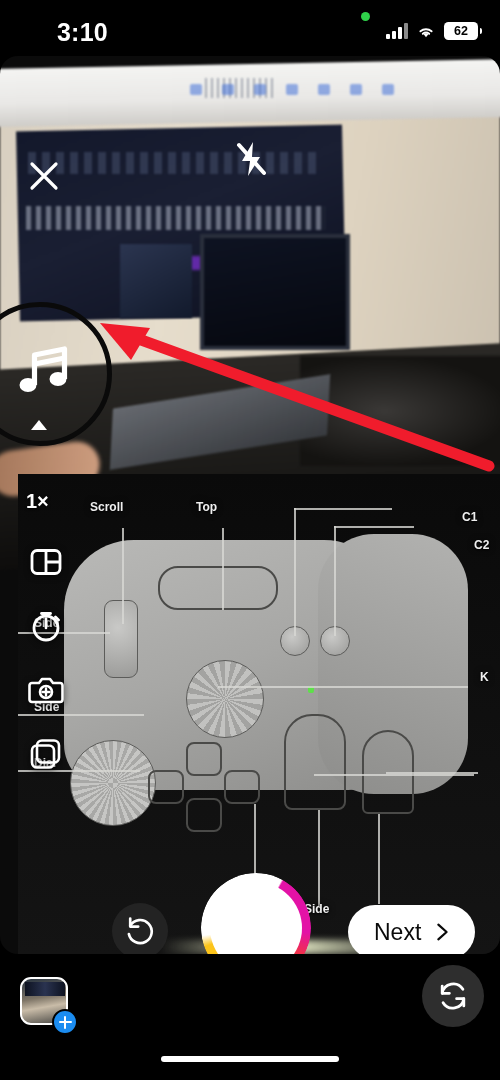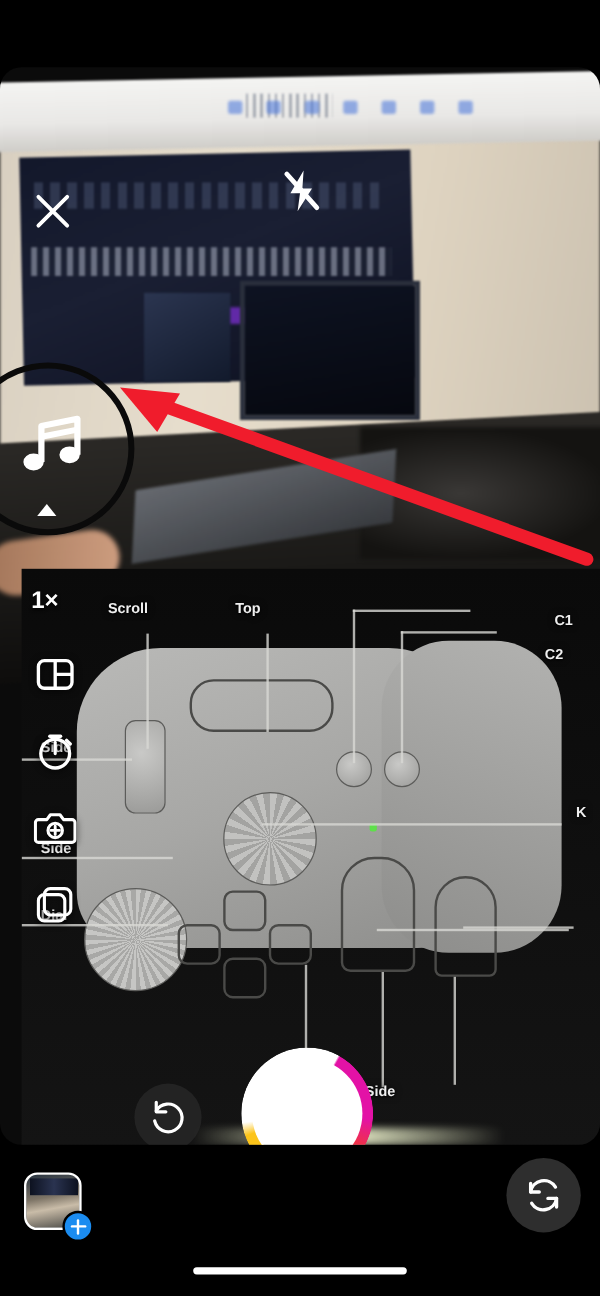--- a/index.html
+++ b/index.html
@@ -216,21 +216,21 @@
         <div class="dline" style="left:200px; top:212px; width:250px;"></div>
         <div class="dline" style="left:296px; top:300px; width:160px;"></div>
         <div class="dline" style="left:368px; top:298px; width:92px;"></div>
         <div class="dvline" style="left:236px; top:330px; height:110px;"></div>
         <div class="dvline" style="left:300px; top:336px; height:96px;"></div>
         <div class="dvline" style="left:360px; top:340px; height:90px;"></div>
 
         <div class="dlabel" style="left:72px; top:26px;">Scroll</div>
         <div class="dlabel" style="left:178px; top:26px;">Top</div>
         <div class="dlabel" style="left:444px; top:36px;">C1</div>
-        <div class="dlabel" style="left:436px; top:64px;">C2</div>
+        <div class="dlabel" style="left:456px; top:64px;">C2</div>
         <div class="dlabel" style="left:16px; top:142px;">Side</div>
         <div class="dlabel" style="left:16px; top:226px;">Side</div>
         <div class="dlabel" style="left:16px; top:282px;">Dial</div>
         <div class="dlabel" style="left:286px; top:428px;">Side</div>
         <div class="dlabel" style="left:462px; top:196px;">K</div>
       </div>
       <div class="glare"></div>
     </div>
 
     <div id="close-btn">
@@ -294,22 +294,48 @@
         <path d="M7 12 A13 13 0 1 1 5.5 21.5" stroke="#fff" stroke-width="3" fill="none" stroke-linecap="round"></path>
         <path d="M7 4 L7 13 L16 13" stroke="#fff" stroke-width="3" fill="none" stroke-linecap="round" stroke-linejoin="round"></path>
       </svg>
     </div>
 
     <div id="shutter">
       <div id="shutter-ring"></div>
       <div id="shutter-core"></div>
     </div>
 
+    <div id="next-btn">
+      <span>Next</span>
+      <svg viewBox="0 0 24 24" width="22" height="22">
+        <path d="M8 4 L17 12 L8 20" stroke="#0a0a0a" stroke-width="2.4" fill="none" stroke-linecap="round" stroke-linejoin="round"></path>
+      </svg>
+    </div>
   </div>
 
+  <div id="statusbar">
+    <div id="rec-dot"></div>
+    <div id="clock">3:10</div>
+    <div id="sb-right">
+      <div class="bars">
+          <i></i>
+          <i></i>
+          <i></i>
+          <i></i>
+        </div>
+      <svg class="wifi" viewBox="0 0 20 15">
+        <path d="M10 13.2 l2.3-2.9 a3.6 3.6 0 0 0 -4.6 0 Z" fill="#fff"></path>
+        <path d="M4.4 7.3 a8.6 8.6 0 0 1 11.2 0" stroke="#fff" stroke-width="1.9" fill="none" stroke-linecap="round"></path>
+        <path d="M6.8 9.8 a5.2 5.2 0 0 1 6.4 0" stroke="#fff" stroke-width="1.9" fill="none" stroke-linecap="round"></path>
+      </svg>
+      <div class="batt">
+        <span>62</span>
+      </div>
+    </div>
+  </div>
 
   <div id="bottombar">
     <div id="gallery-btn">
       <div class="gal-strip"></div>
     </div>
     <div id="gallery-plus"></div>
     <div id="flip-btn">
       <svg viewBox="0 0 40 40" width="36" height="36">
         <path d="M8 17 A12.5 12.5 0 0 1 31 12.5" stroke="#fff" stroke-width="3.1" fill="none" stroke-linecap="round"></path>
         <path d="M32 23 A12.5 12.5 0 0 1 9 27.5" stroke="#fff" stroke-width="3.1" fill="none" stroke-linecap="round"></path>

